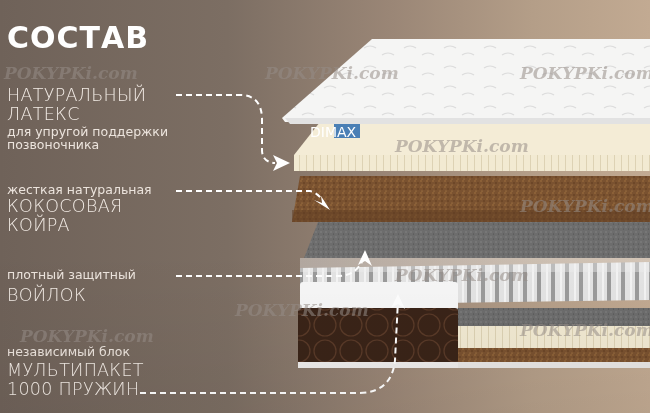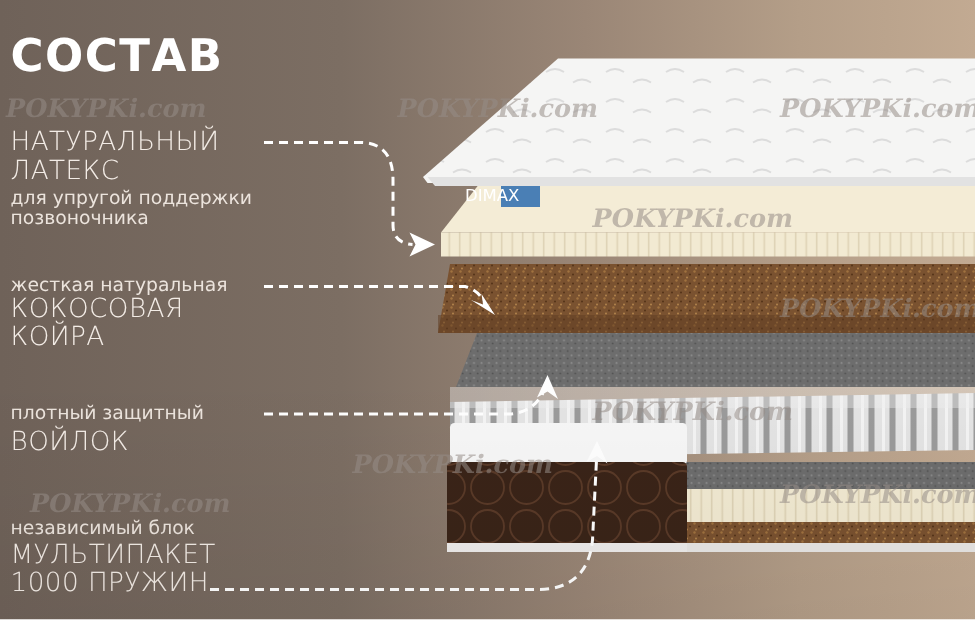--- a/index.html
+++ b/index.html
@@ -86,21 +86,21 @@
       <path d="M140 393 L360 393 Q392 392 395 360 L398 300"></path>
     </g>
     <g fill="#ffffff">
       <polygon points="290,163 273,155 277,163 273,171"></polygon>
       <polygon points="330,210 314,200 322,203 321,196"></polygon>
       <polygon points="365,250 358,265 365,261 372,266"></polygon>
       <polygon points="398,294 391,308 398,304 405,309"></polygon>
     </g>
   </svg>
 
-  <span class="wm" style="left:310px;top:124px;font-size:11px;color:#fff;font-style:normal;font-family:'DejaVu Sans',sans-serif;font-weight:normal;">DIMAX</span>
+  <span class="wm" style="left:310px;top:124px;font-size:14px;color:#fff;font-style:normal;font-family:'DejaVu Sans',sans-serif;font-weight:normal;">DIMAX</span>
 
   <div class="title">СОСТАВ</div>
 
   <div class="lbl" style="top:86px;">
     <span class="big">НАТУРАЛЬНЫЙ</span>
     <span class="big">ЛАТЕКС</span>
     <span class="small">для упругой поддержки</span>
     <span class="small">позвоночника</span>
   </div>
 

